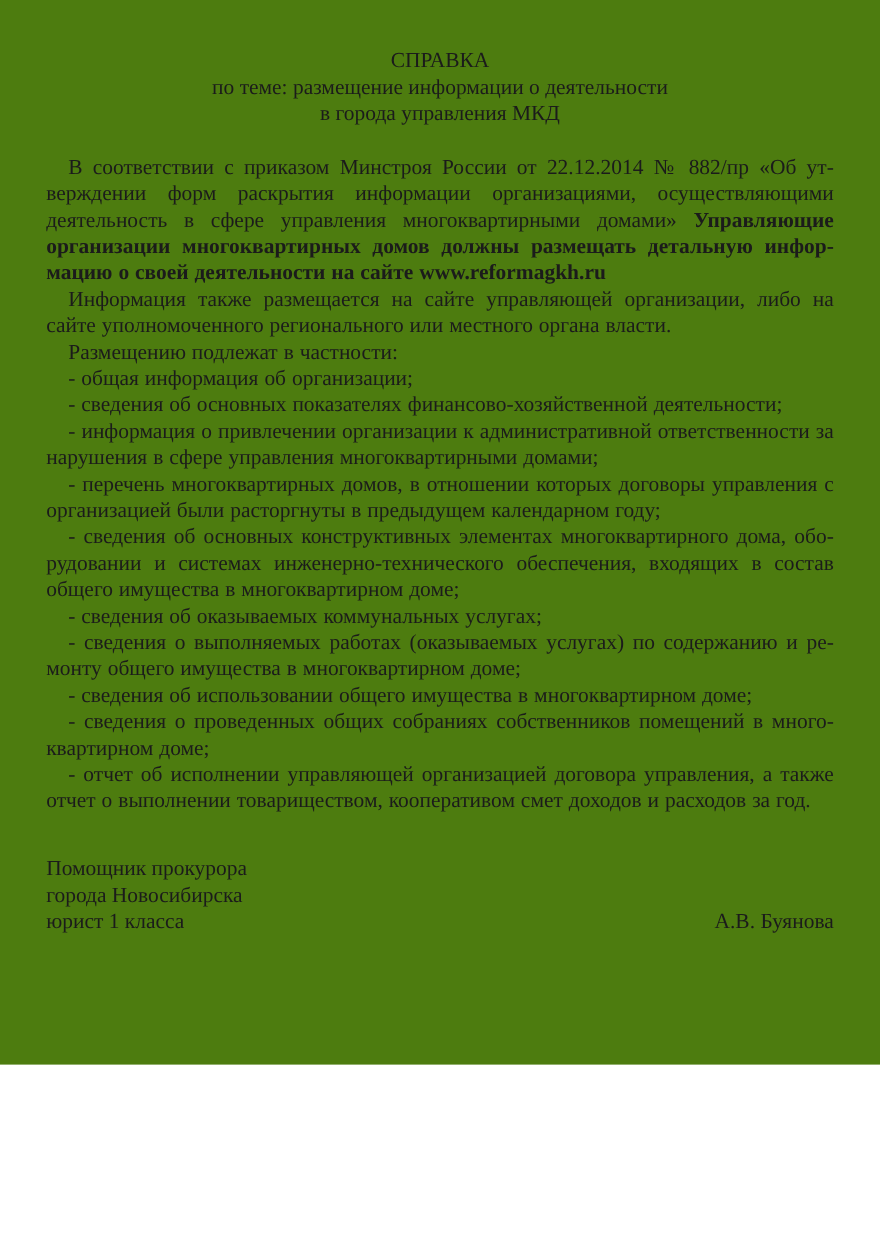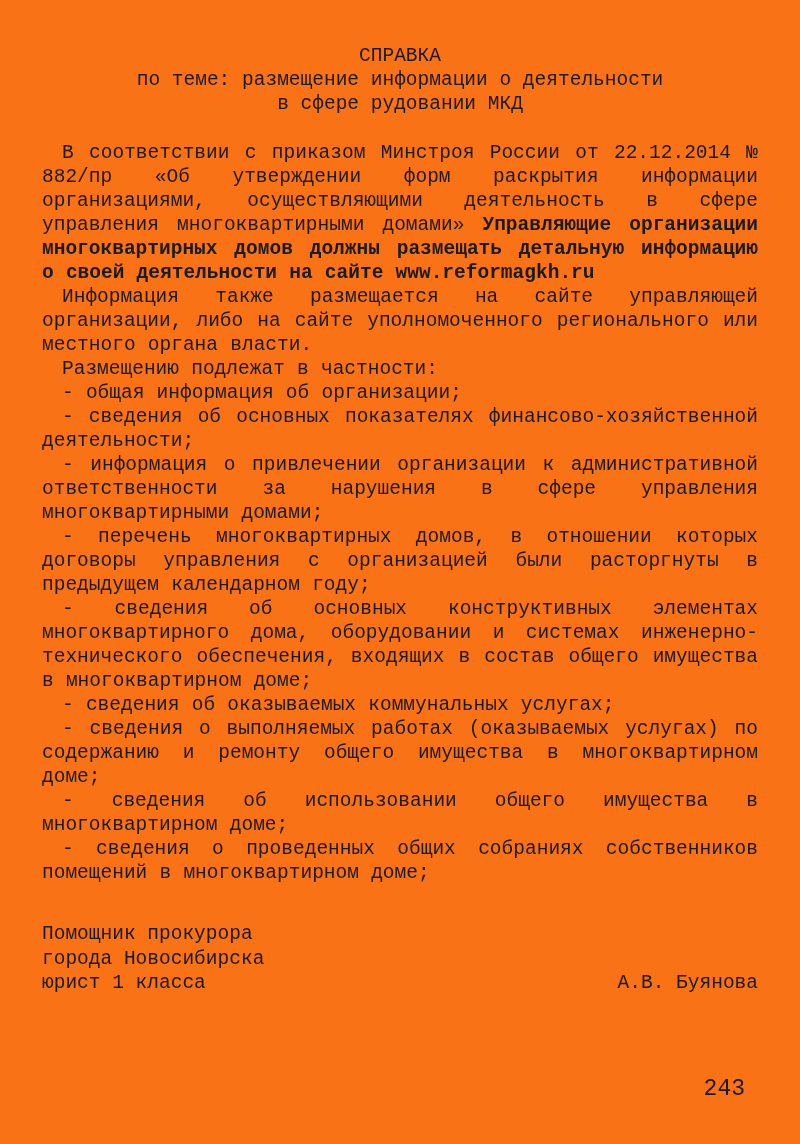--- a/index.html
+++ b/index.html
@@ -1,24 +1,24 @@
 <!DOCTYPE html>
 <html lang="ru"><head>
 <meta charset="utf-8">
 <title>Справка</title>
 <style>
   * { margin: 0; padding: 0; box-sizing: border-box; }
   html, body { background: #ffffff; }
   .page {
     position: relative;
     width: 800px;
-    height: 1144px;
+    height: 968px;
     margin: 0 auto;
-    background: #f97316;
-    font-family: Liberation Mono, monospace;
+    background: #4d7c0f;
+    font-family: Liberation Serif, serif;
     color: #1b1b1b;
     overflow: hidden;
   }
   .content {
     position: absolute;
     left: 42px;
     top: 44px;
     width: 716px;
   }
   .doc-title {
@@ -60,36 +60,37 @@
 </style>
 </head>
 <body>
 
 <div class="page">
   <div class="content">
 
     <header class="doc-title">
       <div>СПРАВКА</div>
       <div>по теме: размещение информации о деятельности</div>
-      <div>в сфере рудовании МКД</div>
+      <div>в города управления МКД</div>
     </header>
 
     <main class="doc-body">
       <p class="para"><span>В соответствии с приказом Минстроя России от 22.12.2014 № 882/пр «Об ут­верждении форм раскрытия информации организациями, осуществляющими деятельность в сфере управления многоквартирными домами» </span><span class="bold">Управляющие организации многоквартирных домов должны размещать детальную инфор­мацию о своей деятельности на сайте www.reformagkh.ru</span></p>
       <p class="para">Информация также размещается на сайте управляющей организации, либо на сайте уполномоченного регионального или местного органа власти.</p>
       <p class="para">Размещению подлежат в частности:</p>
       <p class="para">- общая информация об организации;</p>
       <p class="para">- сведения об основных показателях финансово-хозяйственной деятельности;</p>
       <p class="para">- информация о привлечении организации к административной ответственности за нарушения в сфере управления многоквартирными домами;</p>
       <p class="para">- перечень многоквартирных домов, в отношении которых договоры управления с организацией были расторгнуты в предыдущем календарном году;</p>
       <p class="para">- сведения об основных конструктивных элементах многоквартирного дома, обо­рудовании и системах инженерно-технического обеспечения, входящих в состав общего имущества в многоквартирном доме;</p>
       <p class="para">- сведения об оказываемых коммунальных услугах;</p>
       <p class="para">- сведения о выполняемых работах (оказываемых услугах) по содержанию и ре­монту общего имущества в многоквартирном доме;</p>
       <p class="para">- сведения об использовании общего имущества в многоквартирном доме;</p>
       <p class="para">- сведения о проведенных общих собраниях собственников помещений в много­квартирном доме;</p>
+      <p class="para">- отчет об исполнении управляющей организацией договора управления, а также от­чет о выполнении товариществом, кооперативом смет доходов и расходов за год.</p>
     </main>
 
     <footer class="signature">
       <div>Помощник прокурора</div>
       <div>города Новосибирска</div>
       <div class="sig-row">
         <span>юрист 1 класса</span>
         <span>А.В. Буянова</span>
       </div>
     </footer>

